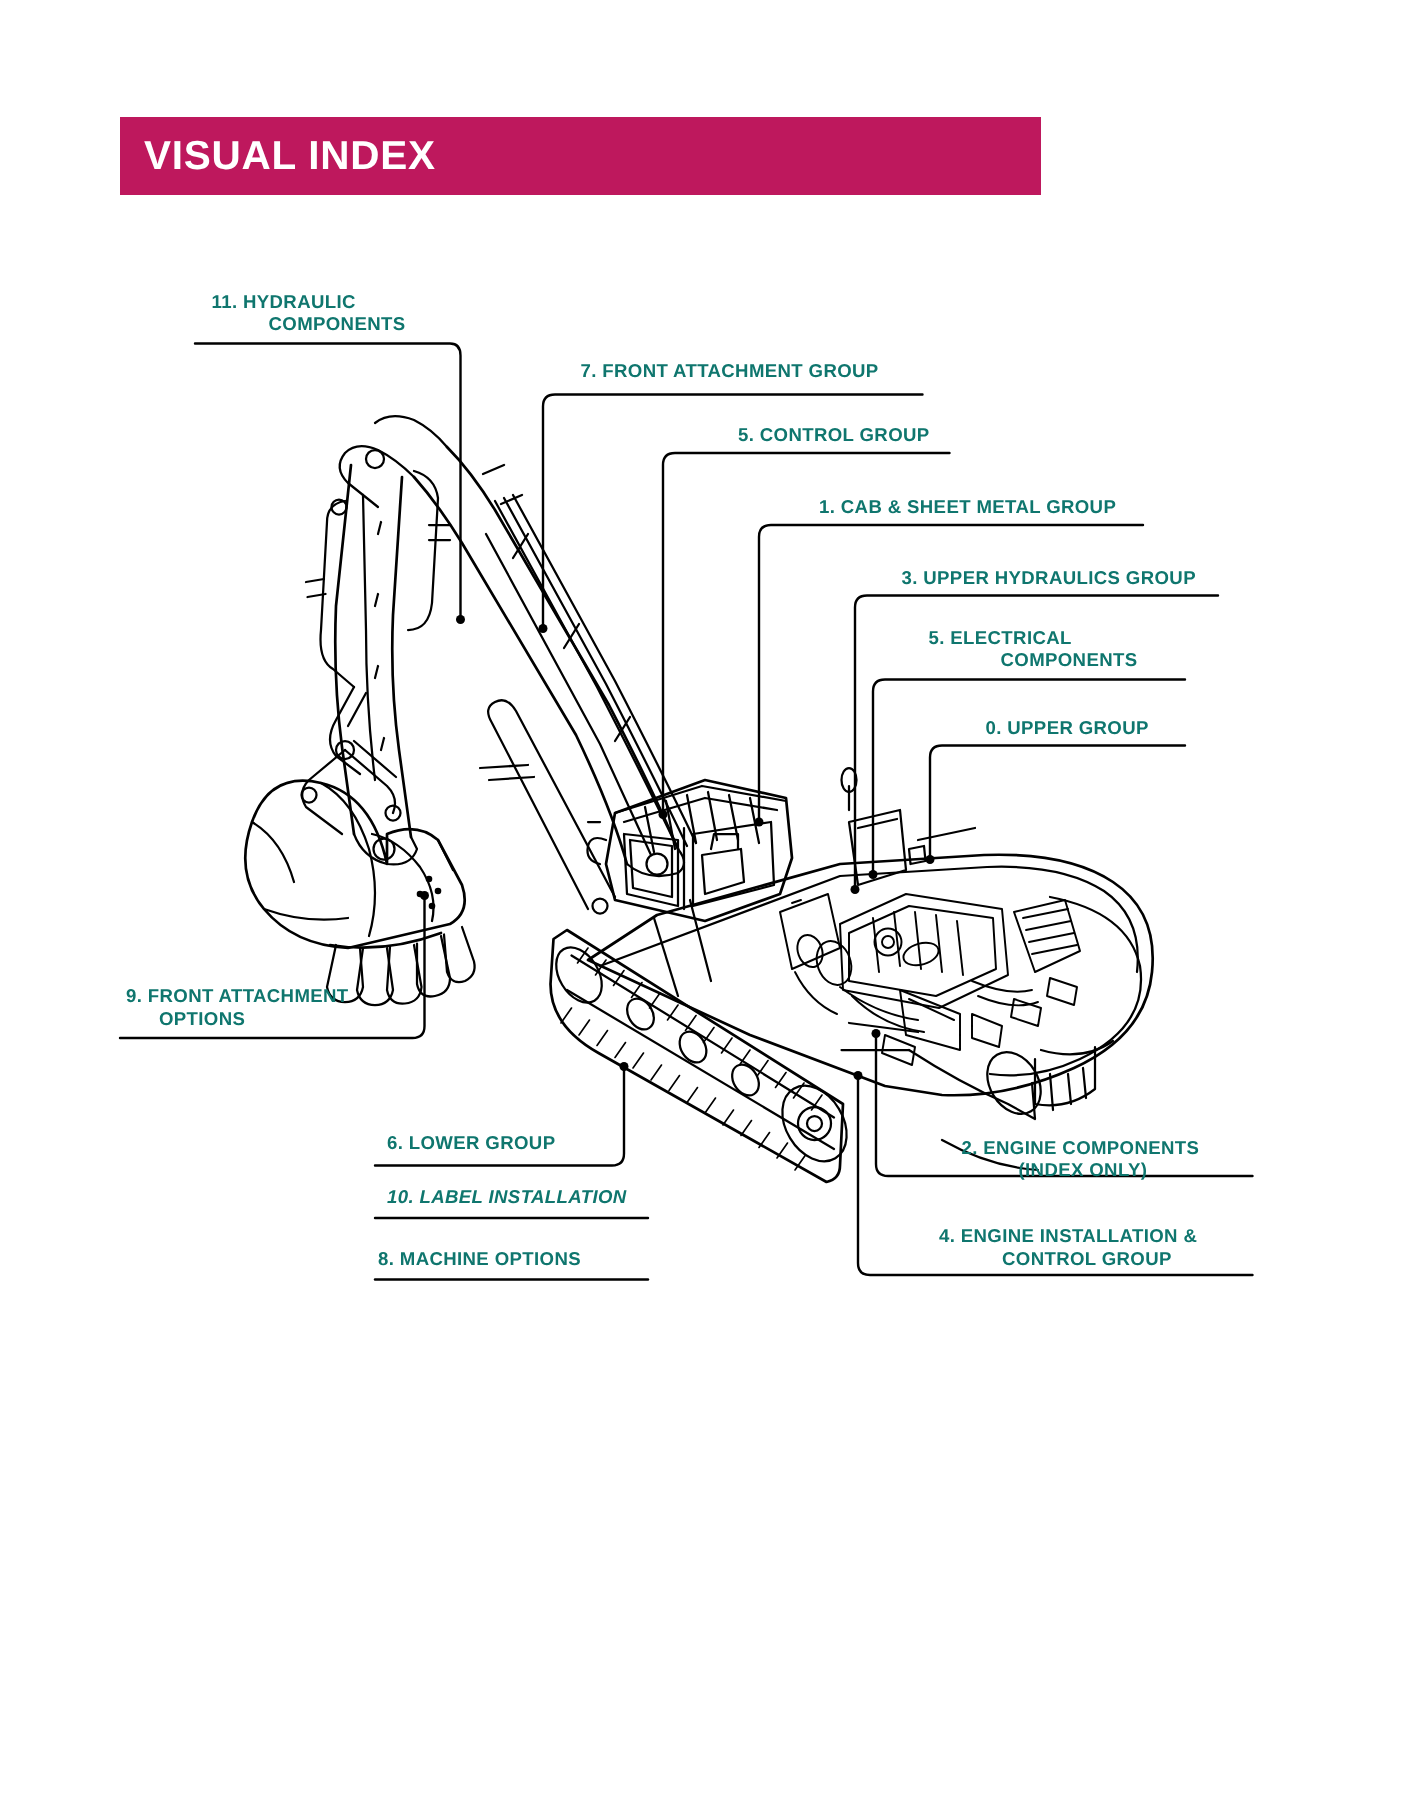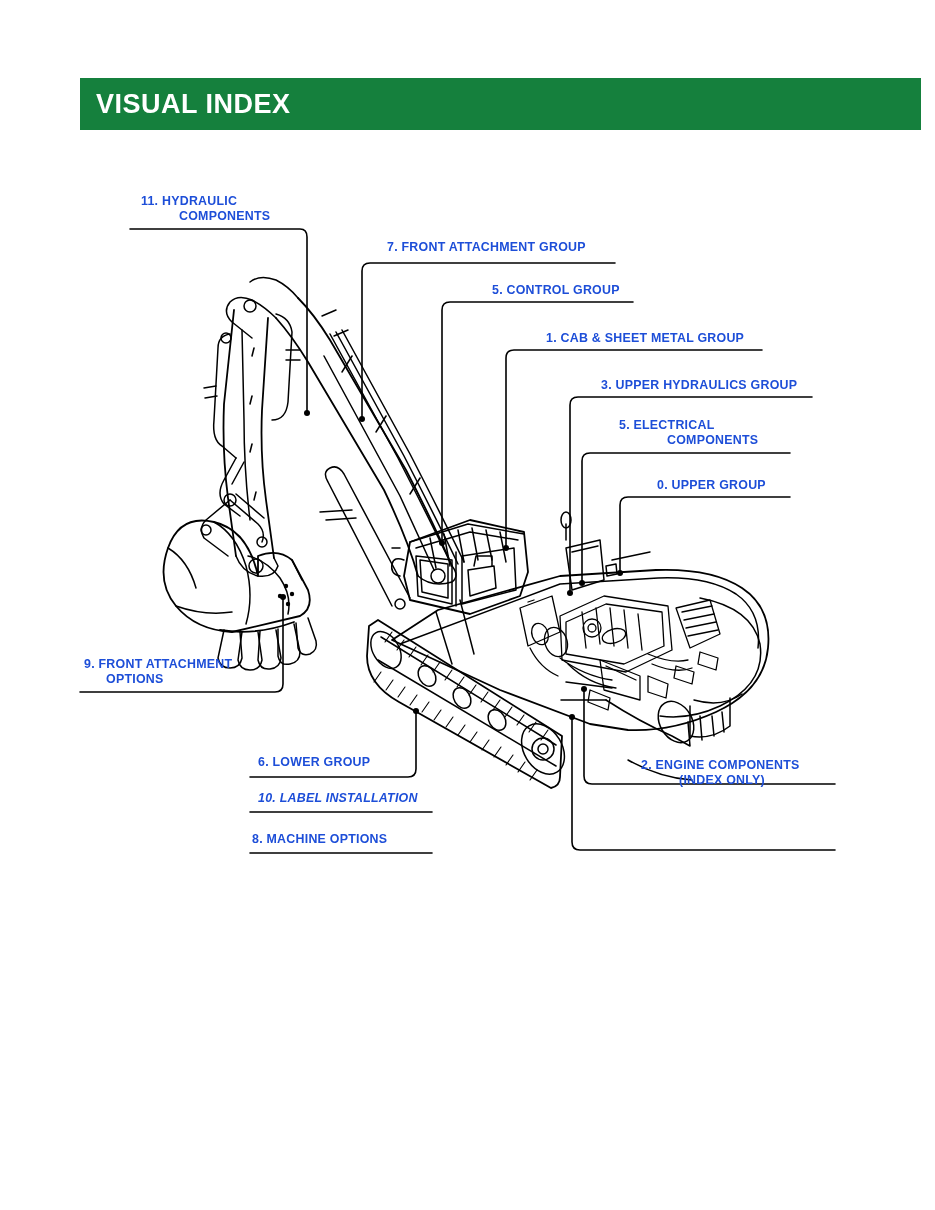--- a/index.html
+++ b/index.html
@@ -5,36 +5,36 @@
   html,body{margin:0;padding:0;background:#ffffff;}
   body{
     width:935px;height:1210px;position:relative;overflow:hidden;
     font-family:"Liberation Sans", sans-serif;
     -webkit-font-smoothing:antialiased;
   }
   #page{position:absolute;inset:0;background:#fff;}
 
   
   .header-bar{
-    position:absolute;left:80px;top:78px;width:841px;height:52px;
-    background:#15803d;
+    position:absolute;left:80px;top:78px;width:614px;height:52px;
+    background:#be185d;
   }
   .header-title{
     position:absolute;left:16px;top:50%;transform:translateY(-50%);
     color:#fff;font-size:27px;font-weight:bold;letter-spacing:0.5px;
     font-family:"Liberation Sans", sans-serif;
     white-space:nowrap;
   }
 
   
   .diagram{position:absolute;left:0;top:0;width:935px;height:1210px;}
   .diagram svg{display:block;width:935px;height:1210px;}
 
   
-  .callout{position:absolute;font-size:12.4px;font-weight:bold;color:#1d4ed8;
+  .callout{position:absolute;font-size:12.4px;font-weight:bold;color:#0f766e;
            letter-spacing:0.25px;line-height:15px;white-space:nowrap;}
   .callout .l2{display:block;}
 </style>
 </head>
 <body>
 
 <div id="page">
 
   <div class="header-bar">
     <div class="header-title">VISUAL INDEX</div>
@@ -411,14 +411,18 @@
 
   <div class="callout" style="left:252px; top:832px;">
     <span>8. MACHINE OPTIONS</span>
   </div>
 
   <div class="callout" style="left:641px; top:758px;">
     <span>2. ENGINE COMPONENTS</span>
     <span class="l2" style="padding-left:38px">(INDEX ONLY)</span>
   </div>
 
+  <div class="callout" style="left:626px; top:817px;">
+    <span>4. ENGINE INSTALLATION &amp;</span>
+    <span class="l2" style="padding-left:42px">CONTROL GROUP</span>
+  </div>
 
 </div>
 
 </body></html>

